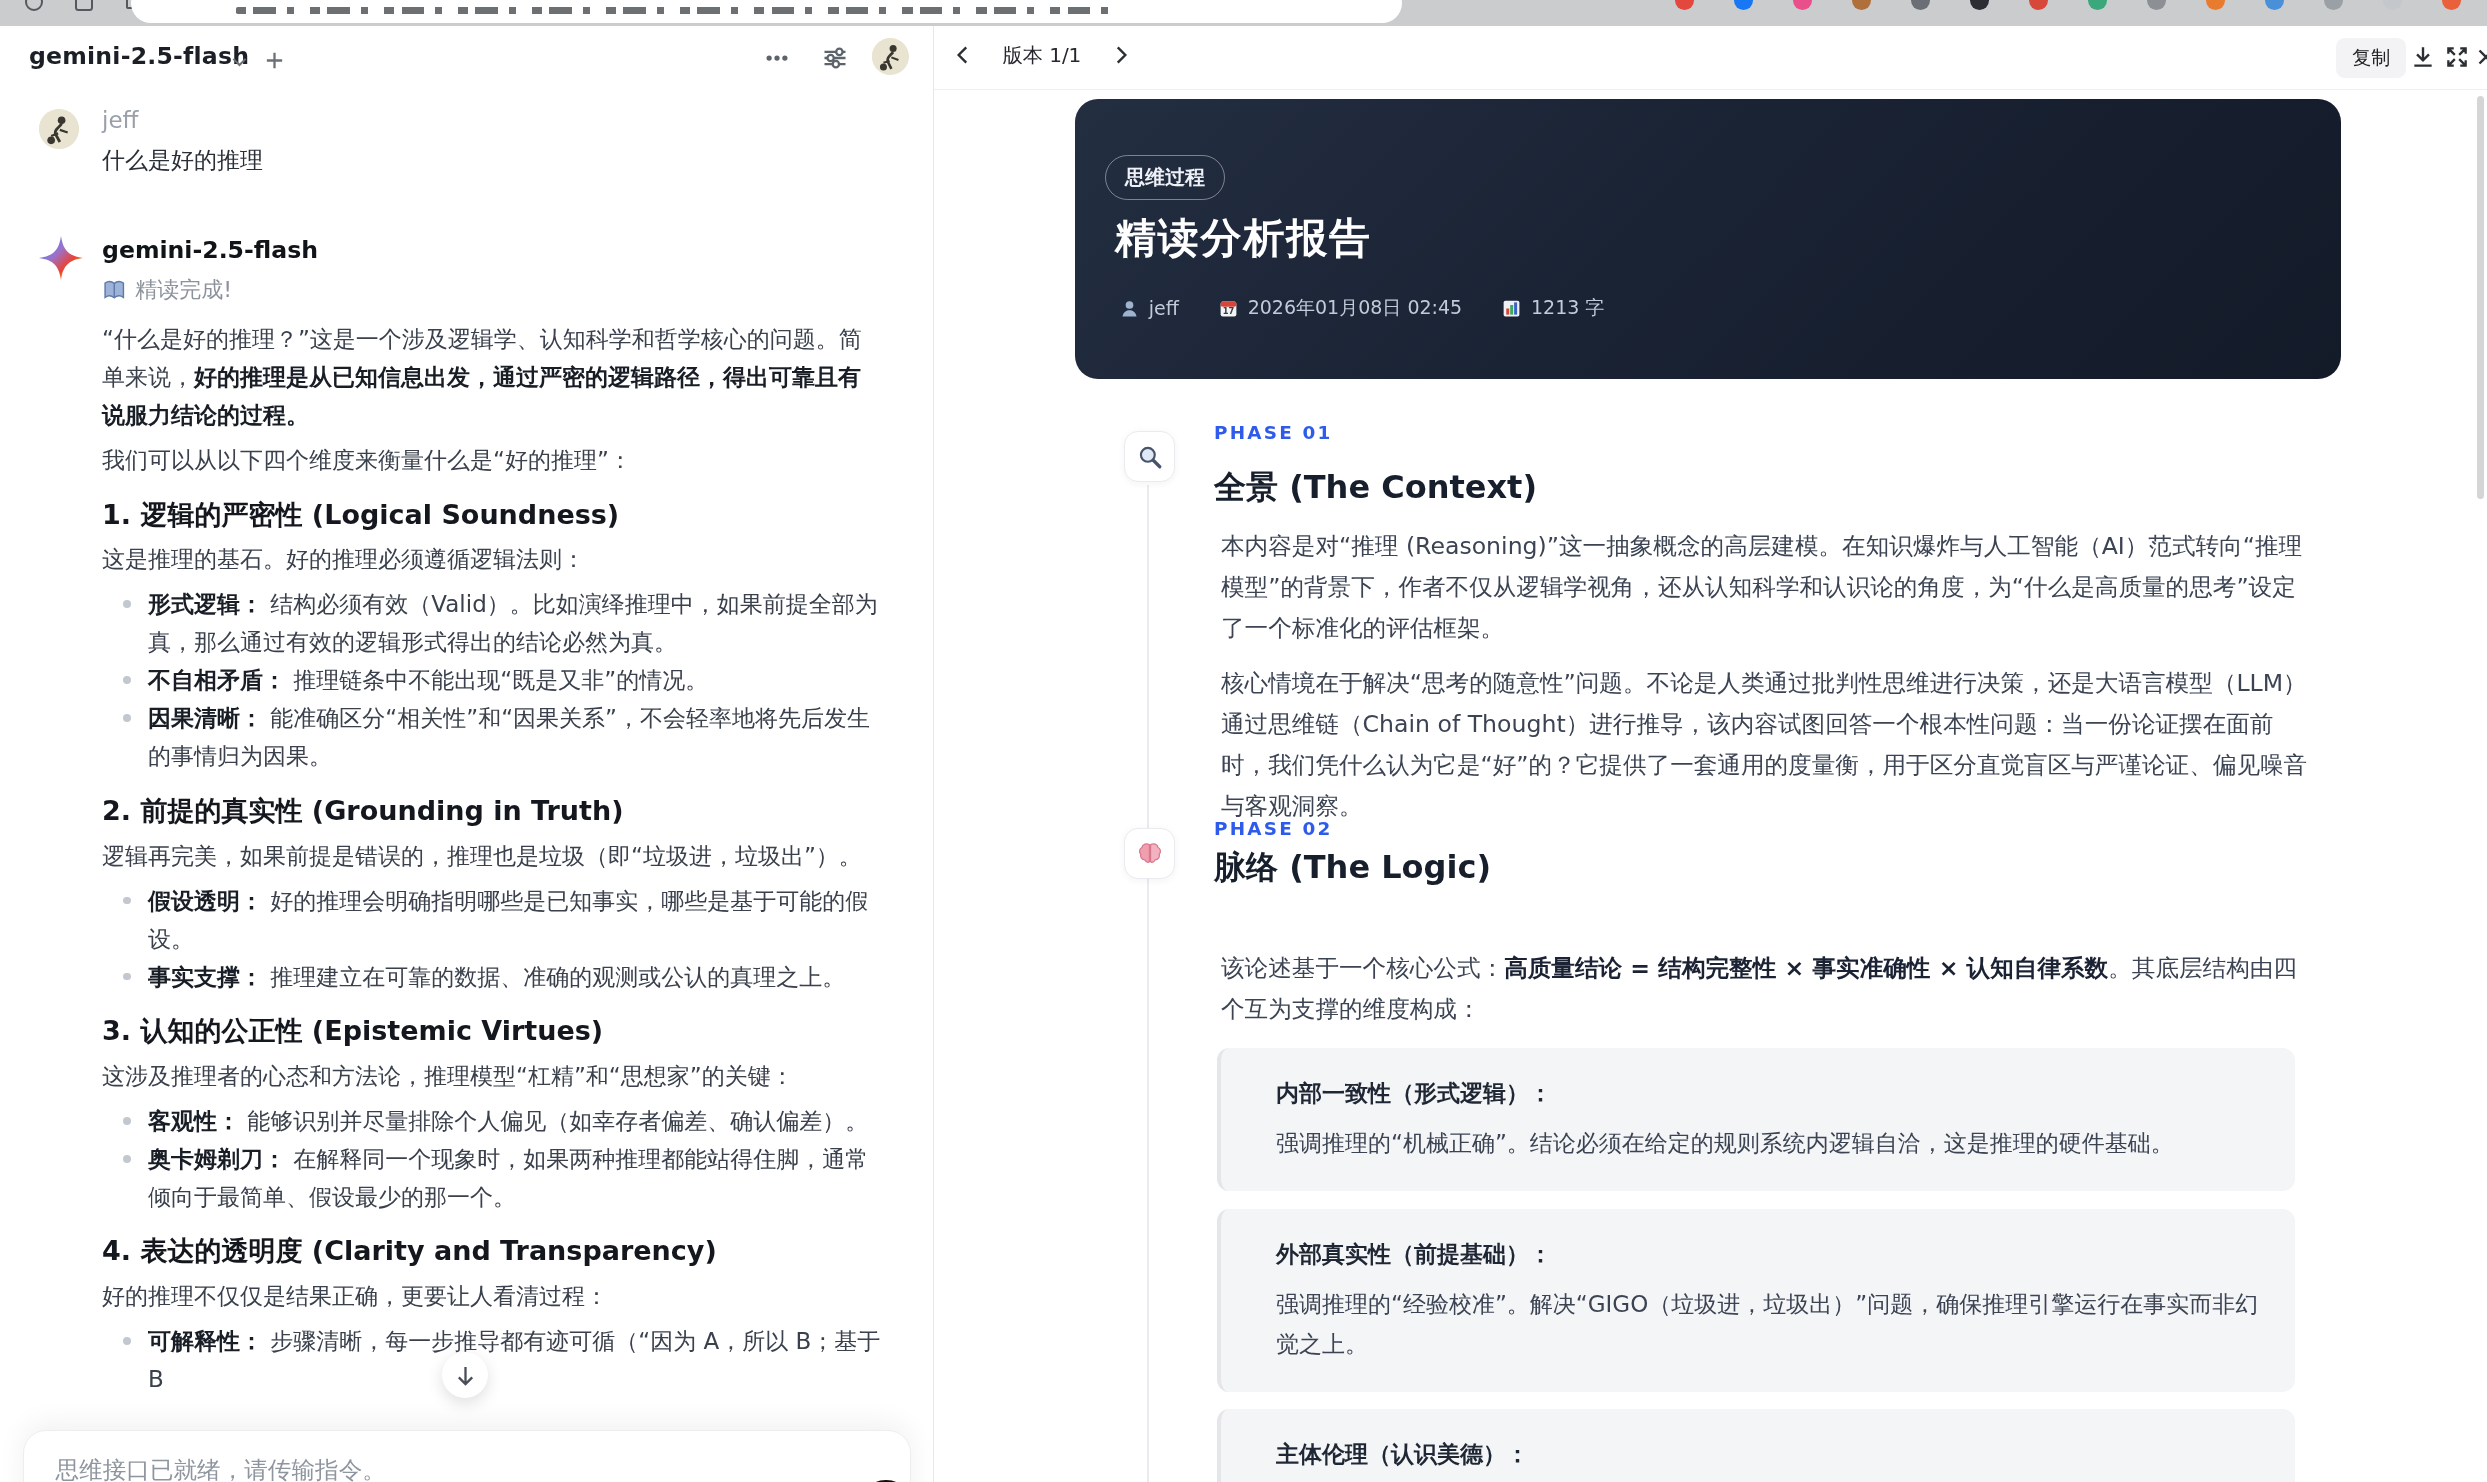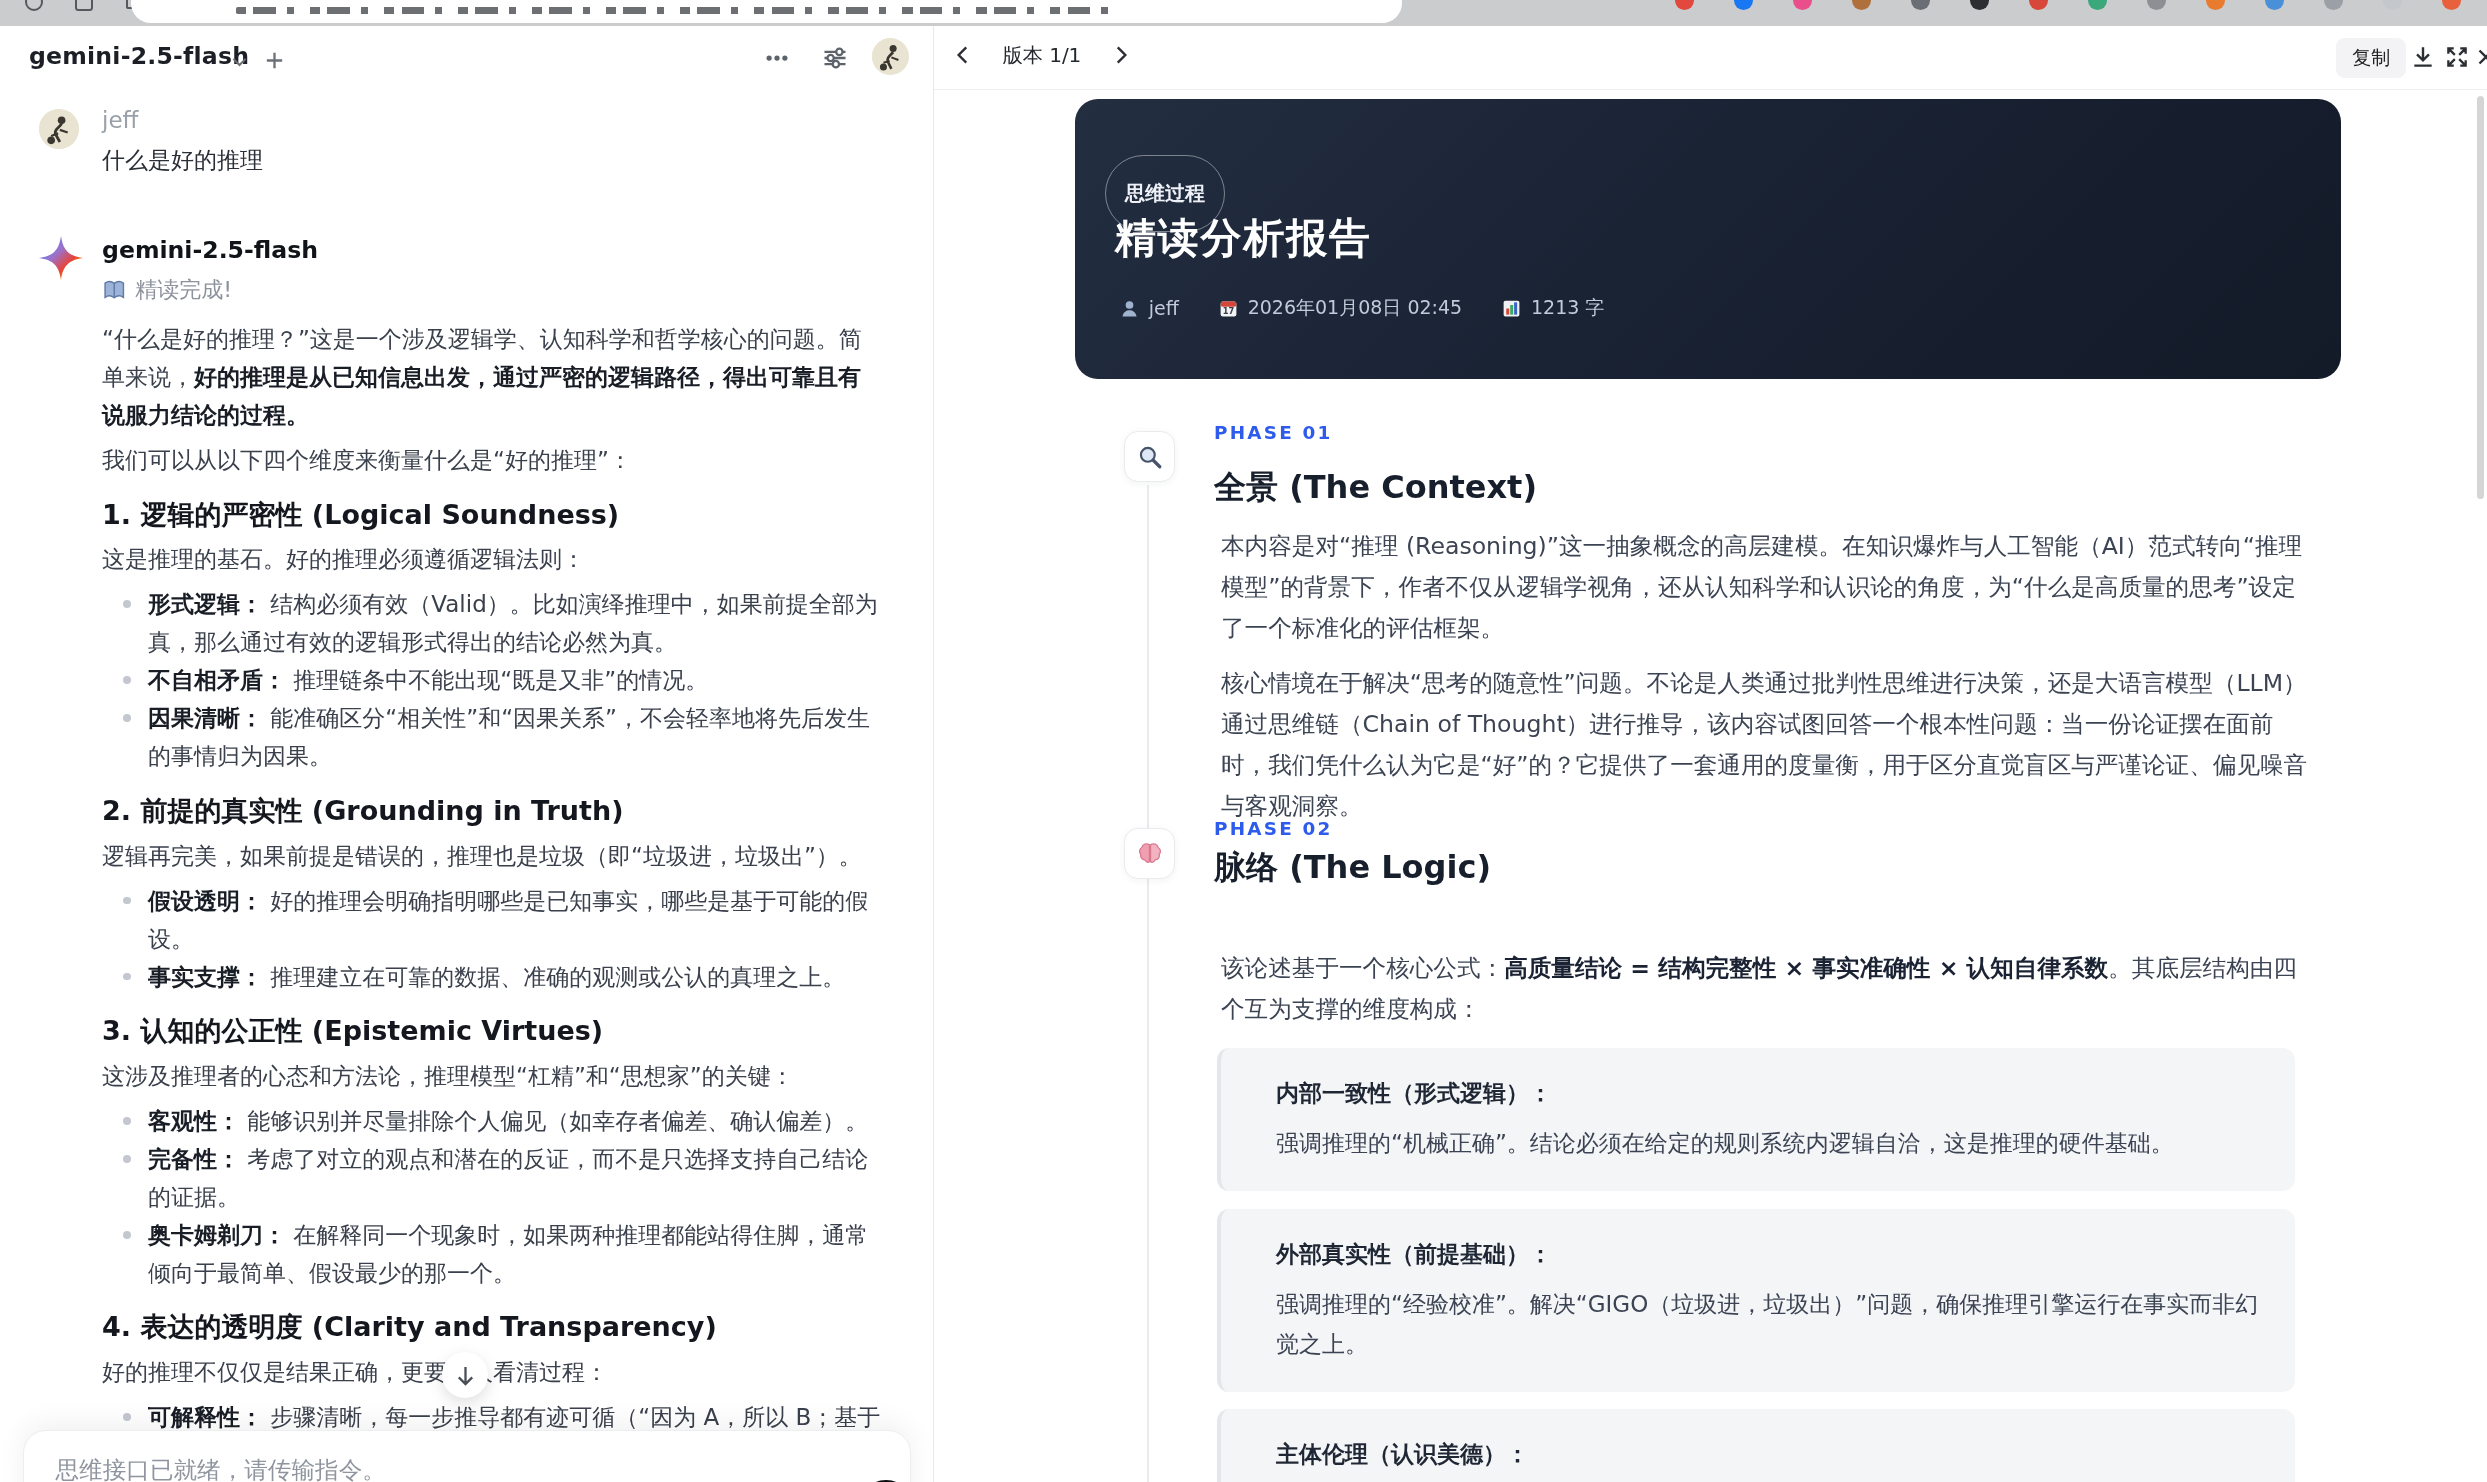--- a/index.html
+++ b/index.html
@@ -57,21 +57,21 @@
   .ver-label{font-size:20px;color:#24272d;}
   .tb-ic{width:26px;height:26px;color:#2b2e33;}
   .copy-pill{position:absolute;right:81px;top:12.3px;background:#f3f3f5;border-radius:8.8px;padding:7px 15.8px;
     font-size:19px;color:#222;}
   .tb-right{position:absolute;top:17.5px;}
 
   
   .hero{position:absolute;left:141px;top:73px;width:1266px;height:280px;border-radius:23px;
     background:linear-gradient(135deg,#232e41 0%,#1a2334 45%,#131a28 100%);}
   .hero-badge{position:absolute;left:30px;top:56px;border:1.8px solid rgba(255,255,255,.42);border-radius:874px;
-    padding:24px 19px;font-size:20px;font-weight:600;color:#eef1f7;}
+    padding:8px 19px;font-size:20px;font-weight:600;color:#eef1f7;}
   .hero-title{position:absolute;left:40px;top:112px;font-size:41px;font-weight:700;color:#fff;letter-spacing:1.8px;}
   .hero-meta{position:absolute;left:44px;top:196px;display:flex;align-items:center;gap:39px;
     font-size:19px;color:#c2cbd9;}
   .hero-meta .mi{display:flex;align-items:center;gap:8.8px;}
 
   
   .timeline{position:absolute;left:213px;top:459px;width:1.8px;bottom:0;background:#e9ebee;}
   .ph-icon{position:absolute;left:190px;width:49px;height:49px;background:#fff;border:0.9px solid #e9ebee;border-radius:14px;
     box-shadow:0 1.8px 7px rgba(20,30,50,.05);display:flex;align-items:center;justify-content:center;z-index:2;}
   .ph-label{position:absolute;left:280px;font-size:18.4px;font-weight:700;letter-spacing:2.2px;color:#2e5bec;}
@@ -201,21 +201,20 @@
         <h3>2. 前提的真实性 (Grounding in Truth)</h3>
         <p><span>逻辑再完美，如果前提是错误的，推理也是垃圾（即“垃圾进，垃圾出”）。</span></p>
         <ul>
           <li><b>假设透明：</b><span> 好的推理会明确指明哪些是已知事实，哪些是基于可能的假设。</span></li>
           <li><b>事实支撑：</b><span> 推理建立在可靠的数据、准确的观测或公认的真理之上。</span></li>
         </ul>
         <h3>3. 认知的公正性 (Epistemic Virtues)</h3>
         <p><span>这涉及推理者的心态和方法论，推理模型“杠精”和“思想家”的关键：</span></p>
         <ul>
           <li><b>客观性：</b><span> 能够识别并尽量排除个人偏见（如幸存者偏差、确认偏差）。</span></li>
-          <li><b>完备性：</b><span> 考虑了对立的观点和潜在的反证，而不是只选择支持自己结论的证据。</span></li>
           <li><b>奥卡姆剃刀：</b><span> 在解释同一个现象时，如果两种推理都能站得住脚，通常倾向于最简单、假设最少的那一个。</span></li>
         </ul>
         <h3>4. 表达的透明度 (Clarity and Transparency)</h3>
         <p><span>好的推理不仅仅是结果正确，更要让人看清过程：</span></p>
         <ul>
           <li><b>可解释性：</b><span> 步骤清晰，每一步推导都有迹可循（“因为 A，所以 B；基于 B</span></li>
         </ul>
       </div>
 
     <button class="scrolldown" style="border:none;cursor:pointer">

